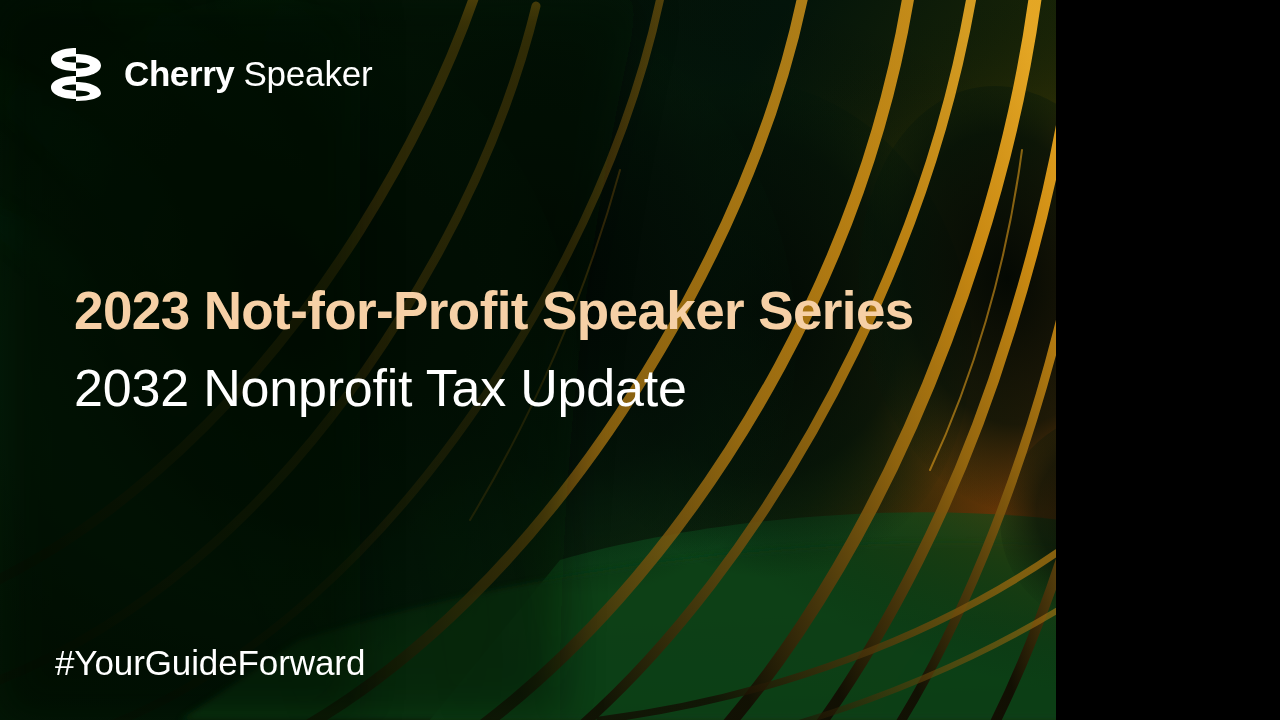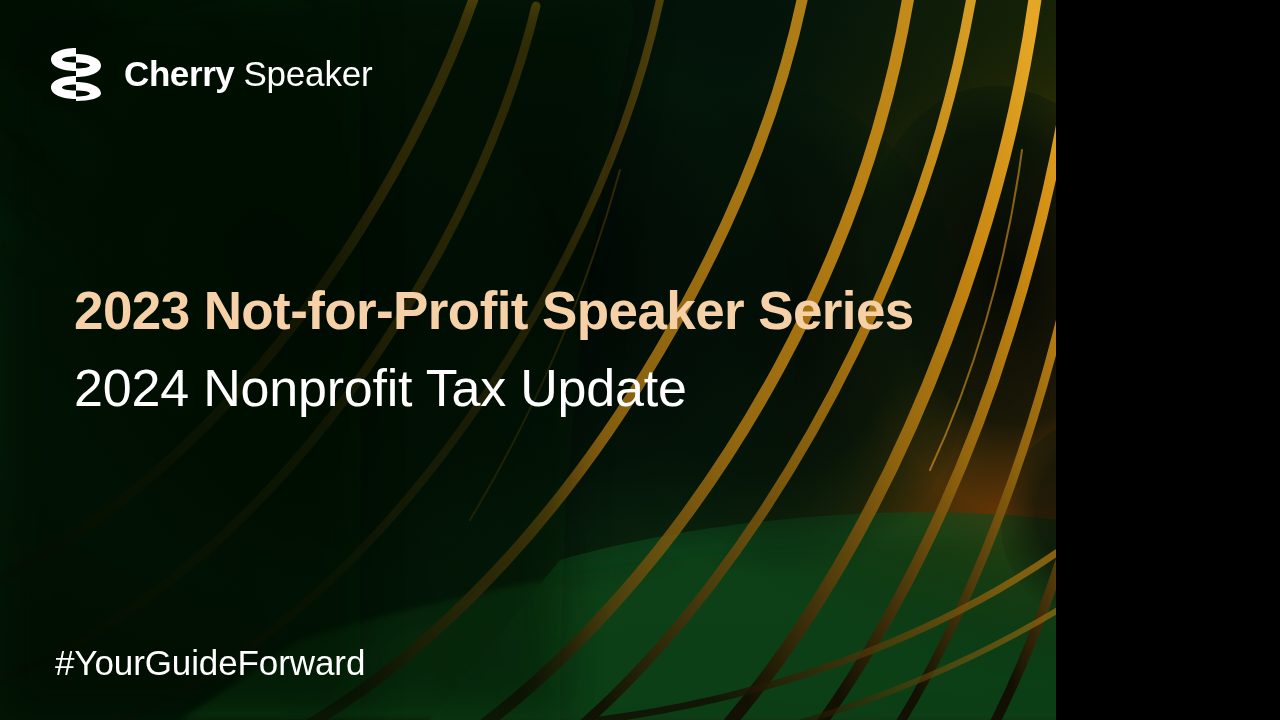--- a/index.html
+++ b/index.html
@@ -258,18 +258,18 @@
       <path d="M30,44.5 C38,44.5 44,45.8 44,47.5 C44,49.2 38,50.5 30,50.5 L30,55 C44,55 55,52 55,47.5 C55,40.5 44,36 30,36 Z" fill="#ffffff"></path>
     </svg>
     <div id="logo-wordmark">
       <span class="wm-bold">Cherry</span>
       <span class="wm-light">Speaker</span>
     </div>
   </div>
 
   <div id="headline-block">
     <div id="slide-title">2023 Not-for-Profit Speaker Series</div>
-    <div id="slide-subtitle">2024 Nonprofit Tax Update</div>
+    <div id="slide-subtitle">2032 Nonprofit Tax Update</div>
   </div>
 
   <div id="hashtag">#YourGuideForward</div>
 
 </div>
 
 </body></html>

